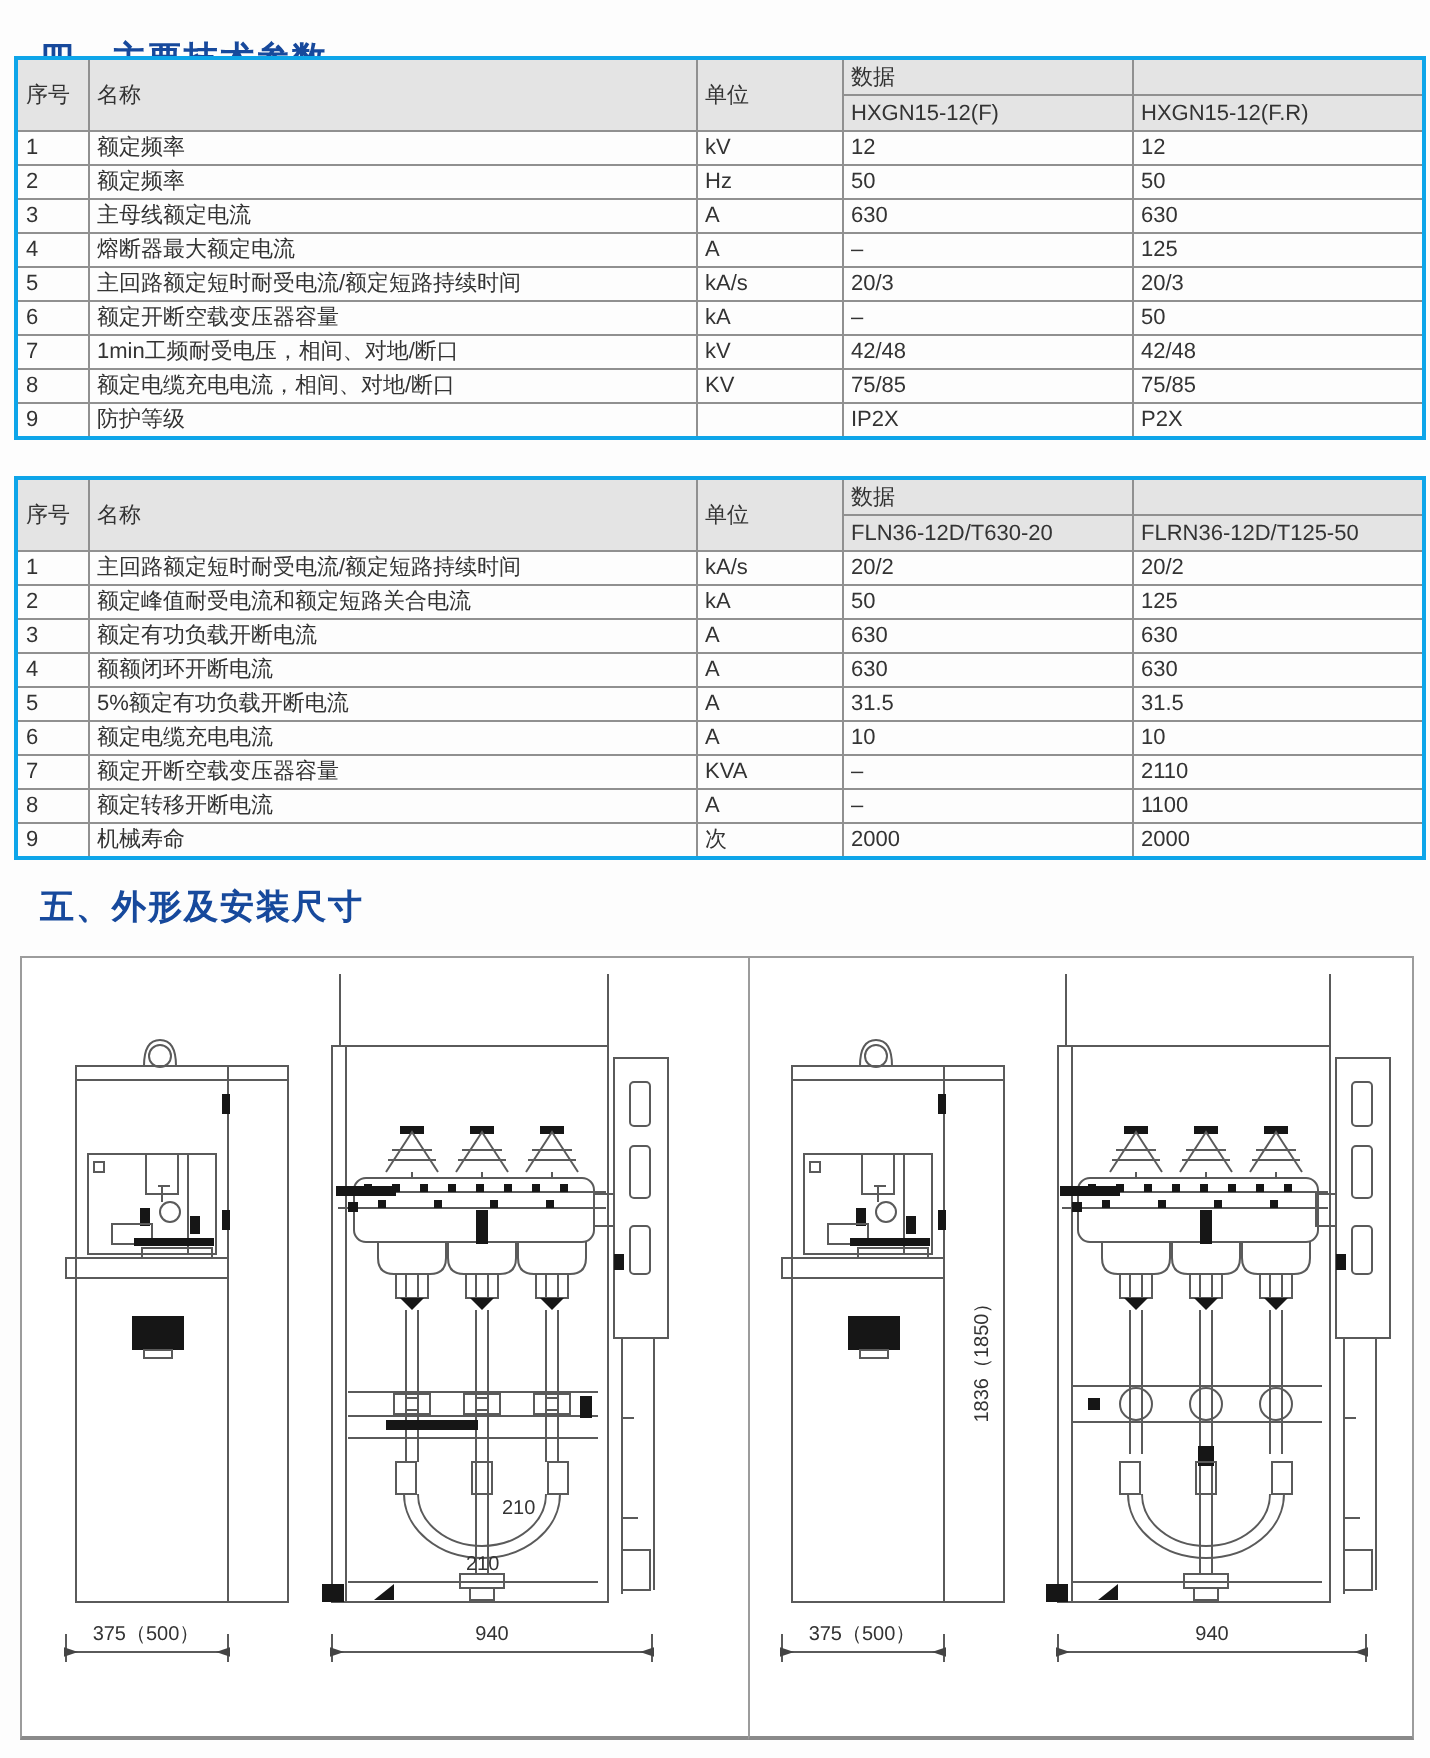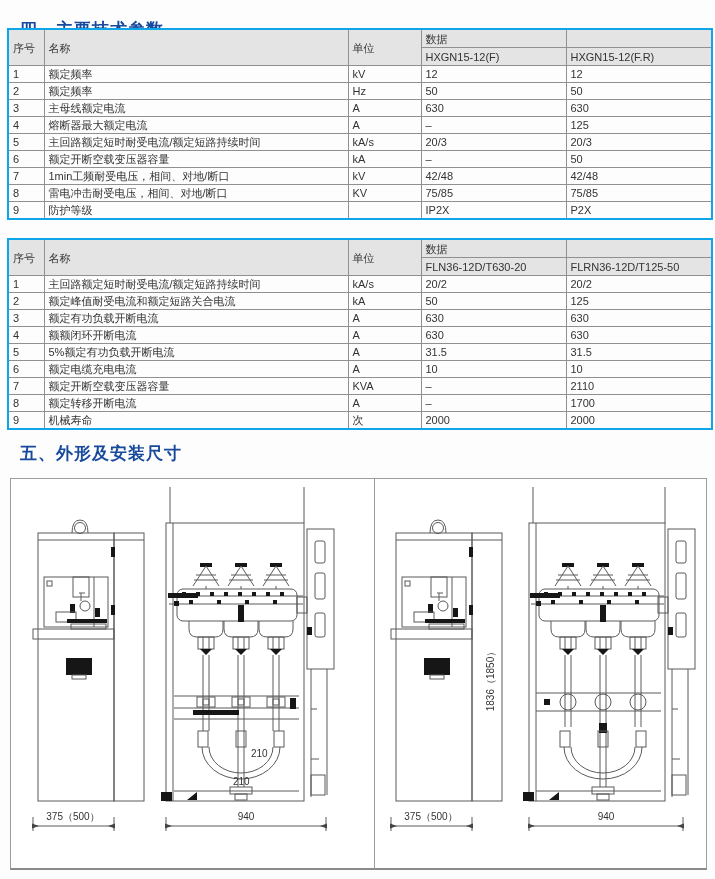--- a/index.html
+++ b/index.html
@@ -105,21 +105,21 @@
         </tr>
         <tr>
           <td class="c-no">7</td>
           <td class="c-name">1min工频耐受电压，相间、对地/断口</td>
           <td class="c-unit">kV</td>
           <td class="c-a">42/48</td>
           <td class="c-b">42/48</td>
         </tr>
         <tr>
           <td class="c-no">8</td>
-          <td class="c-name">雷电冲击耐受电压，相间、对地/断口</td>
+          <td class="c-name">额定电缆充电电流，相间、对地/断口</td>
           <td class="c-unit">KV</td>
           <td class="c-a">75/85</td>
           <td class="c-b">75/85</td>
         </tr>
         <tr>
           <td class="c-no">9</td>
           <td class="c-name">防护等级</td>
           <td class="c-unit"></td>
           <td class="c-a">IP2X</td>
           <td class="c-b">P2X</td>
@@ -196,21 +196,21 @@
           <td class="c-name">额定开断空载变压器容量</td>
           <td class="c-unit">KVA</td>
           <td class="c-a">–</td>
           <td class="c-b">2110</td>
         </tr>
         <tr>
           <td class="c-no">8</td>
           <td class="c-name">额定转移开断电流</td>
           <td class="c-unit">A</td>
           <td class="c-a">–</td>
-          <td class="c-b">1700</td>
+          <td class="c-b">1100</td>
         </tr>
         <tr>
           <td class="c-no">9</td>
           <td class="c-name">机械寿命</td>
           <td class="c-unit">次</td>
           <td class="c-a">2000</td>
           <td class="c-b">2000</td>
         </tr>
       </tbody>
   </table>

